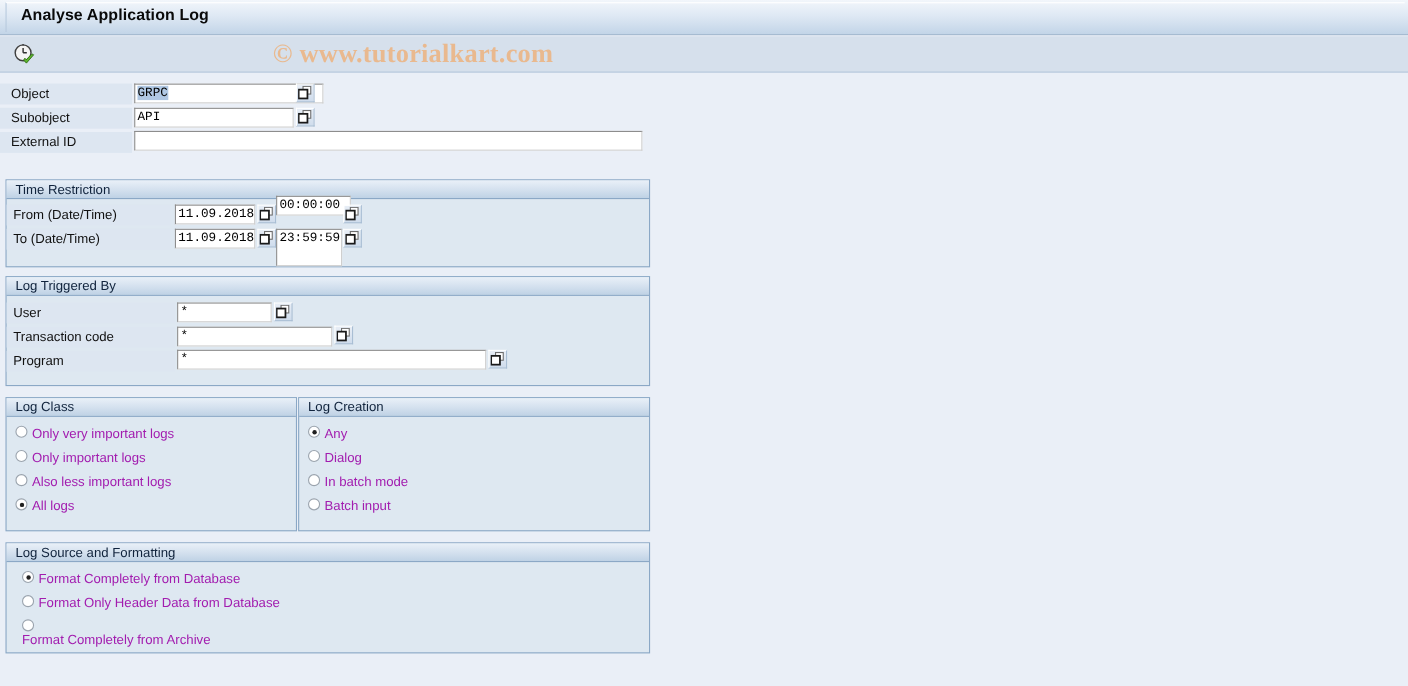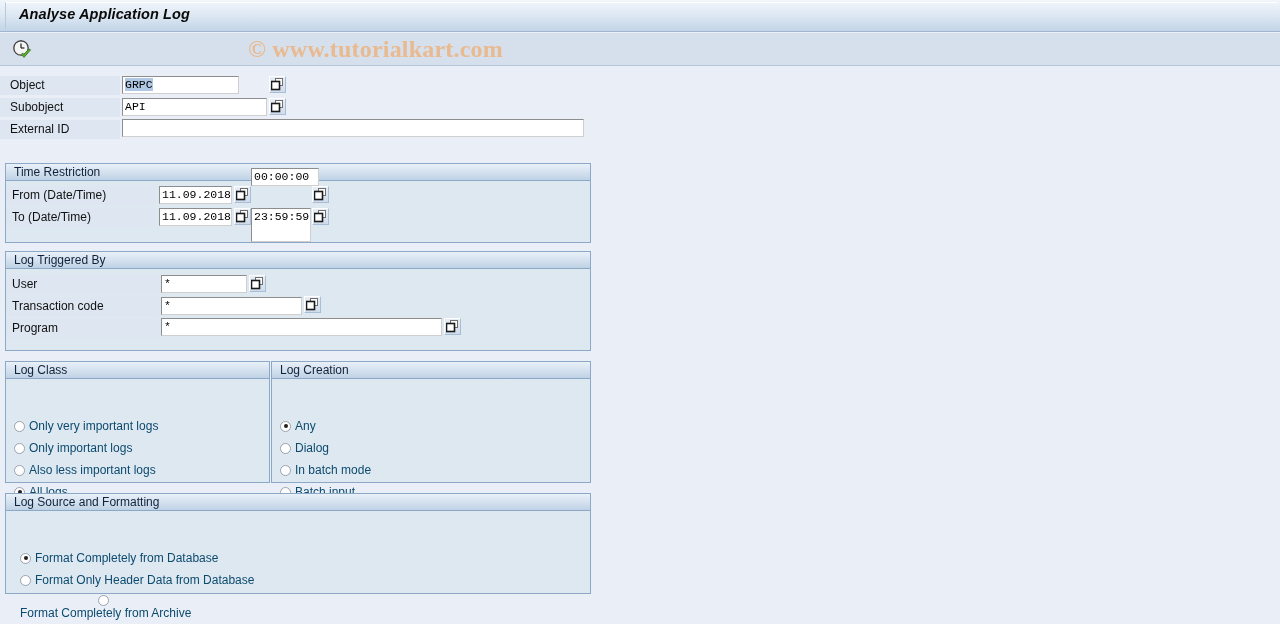--- a/index.html
+++ b/index.html
@@ -32,21 +32,20 @@
     left: 5px; top: 2px; right: 3px; bottom: 2px;
     border-left: 1px solid #b8cade;
     border-top: 1px solid #ffffff;
   }
   .title-text {
     position: absolute;
     left: 19px;
     top: 6px;
     font-size: 14.5px;
     font-weight: bold;
-    font-style: italic;
     color: #0a0a0a;
     letter-spacing: 0.1px;
     white-space: nowrap;
   }
 
   
   .toolbar {
     position: absolute;
     left: 0; top: 33px;
     width: 1280px;
@@ -145,25 +144,24 @@
     top: 1px;
     font-size: 12px;
     color: #10233c;
     white-space: nowrap;
   }
 
   
   .radio {
     position: absolute;
     display: flex;
-    align-items: center;
+    align-items: flex-start;
     white-space: nowrap;
     font-size: 12px;
-    color: #0c4a6e;
-    margin-top: 32px;
+    color: #a21caf;
   }
   .radio .dot {
     width: 11px;
     height: 11px;
     border-radius: 50%;
     background: #ffffff;
     border: 1px solid #9aa3ad;
     box-sizing: border-box;
     margin-right: 4px;
     position: relative;
@@ -201,21 +199,21 @@
 <div class="watermark">© www.tutorialkart.com</div>
 
 <div class="row-band" style="left:0;  top:76px;  width:120px; height:19px;"></div>
 <div class="row-band" style="left:0;  top:98px;  width:120px; height:19px;"></div>
 <div class="row-band" style="left:0;  top:120px; width:120px; height:19px;"></div>
 
 <div class="label-cell" style="left:10px; top:78px;">Object</div>
 <div class="label-cell" style="left:10px; top:100px;">Subobject</div>
 <div class="label-cell" style="left:10px; top:122px;">External ID</div>
 
-<div class="inp" style="left:122px; top:76px; width:117px; height:18px;"><span class="sel">GRPC</span></div>
+<div class="inp" style="left:122px; top:76px; width:172px; height:18px;"><span class="sel">GRPC</span></div>
 <div class="mc" style="left:269px; top:76px;">
   <svg width="13" height="13" viewBox="0 0 13 13">
     <rect x="4.5" y="0.5" width="7" height="7" fill="#ffffff" stroke="#6e6e6e" stroke-width="1"></rect>
     <rect x="0.5" y="3.5" width="8" height="8" fill="#ffffff" stroke="#1a1a1a" stroke-width="1.6"></rect>
   </svg>
 </div>
 
 <div class="inp" style="left:122px; top:98px; width:145px; height:18px;"><span>API</span></div>
 <div class="mc" style="left:269px; top:98px;">
   <svg width="13" height="13" viewBox="0 0 13 13">
@@ -237,21 +235,21 @@
 <div class="label-cell" style="left:12px; top:188px;">From (Date/Time)</div>
 <div class="label-cell" style="left:12px; top:210px;">To (Date/Time)</div>
 
 <div class="inp" style="left:159px; top:186px; width:73px; height:18px;"><span>11.09.2018</span></div>
 <div class="mc" style="left:234px; top:186px;">
   <svg width="13" height="13" viewBox="0 0 13 13">
     <rect x="4.5" y="0.5" width="7" height="7" fill="#ffffff" stroke="#6e6e6e" stroke-width="1"></rect>
     <rect x="0.5" y="3.5" width="8" height="8" fill="#ffffff" stroke="#1a1a1a" stroke-width="1.6"></rect>
   </svg>
 </div>
-<div class="inp" style="left:251px; top:168px; width:68px; height:18px;"><span>00:00:00</span></div>
+<div class="inp" style="left:251px; top:178px; width:68px; height:18px;"><span>00:00:00</span></div>
 <div class="mc" style="left:312px; top:186px;">
   <svg width="13" height="13" viewBox="0 0 13 13">
     <rect x="4.5" y="0.5" width="7" height="7" fill="#ffffff" stroke="#6e6e6e" stroke-width="1"></rect>
     <rect x="0.5" y="3.5" width="8" height="8" fill="#ffffff" stroke="#1a1a1a" stroke-width="1.6"></rect>
   </svg>
 </div>
 
 <div class="inp" style="left:159px; top:208px; width:73px; height:18px;"><span>11.09.2018</span></div>
 <div class="mc" style="left:234px; top:208px;">
   <svg width="13" height="13" viewBox="0 0 13 13">

